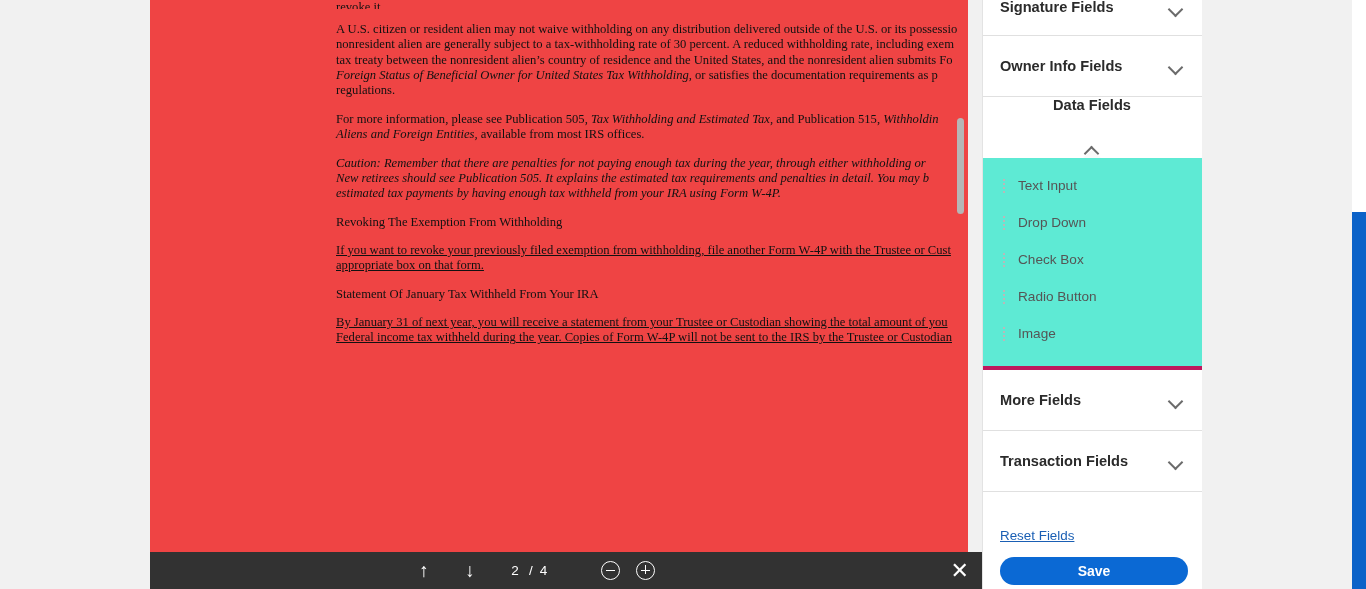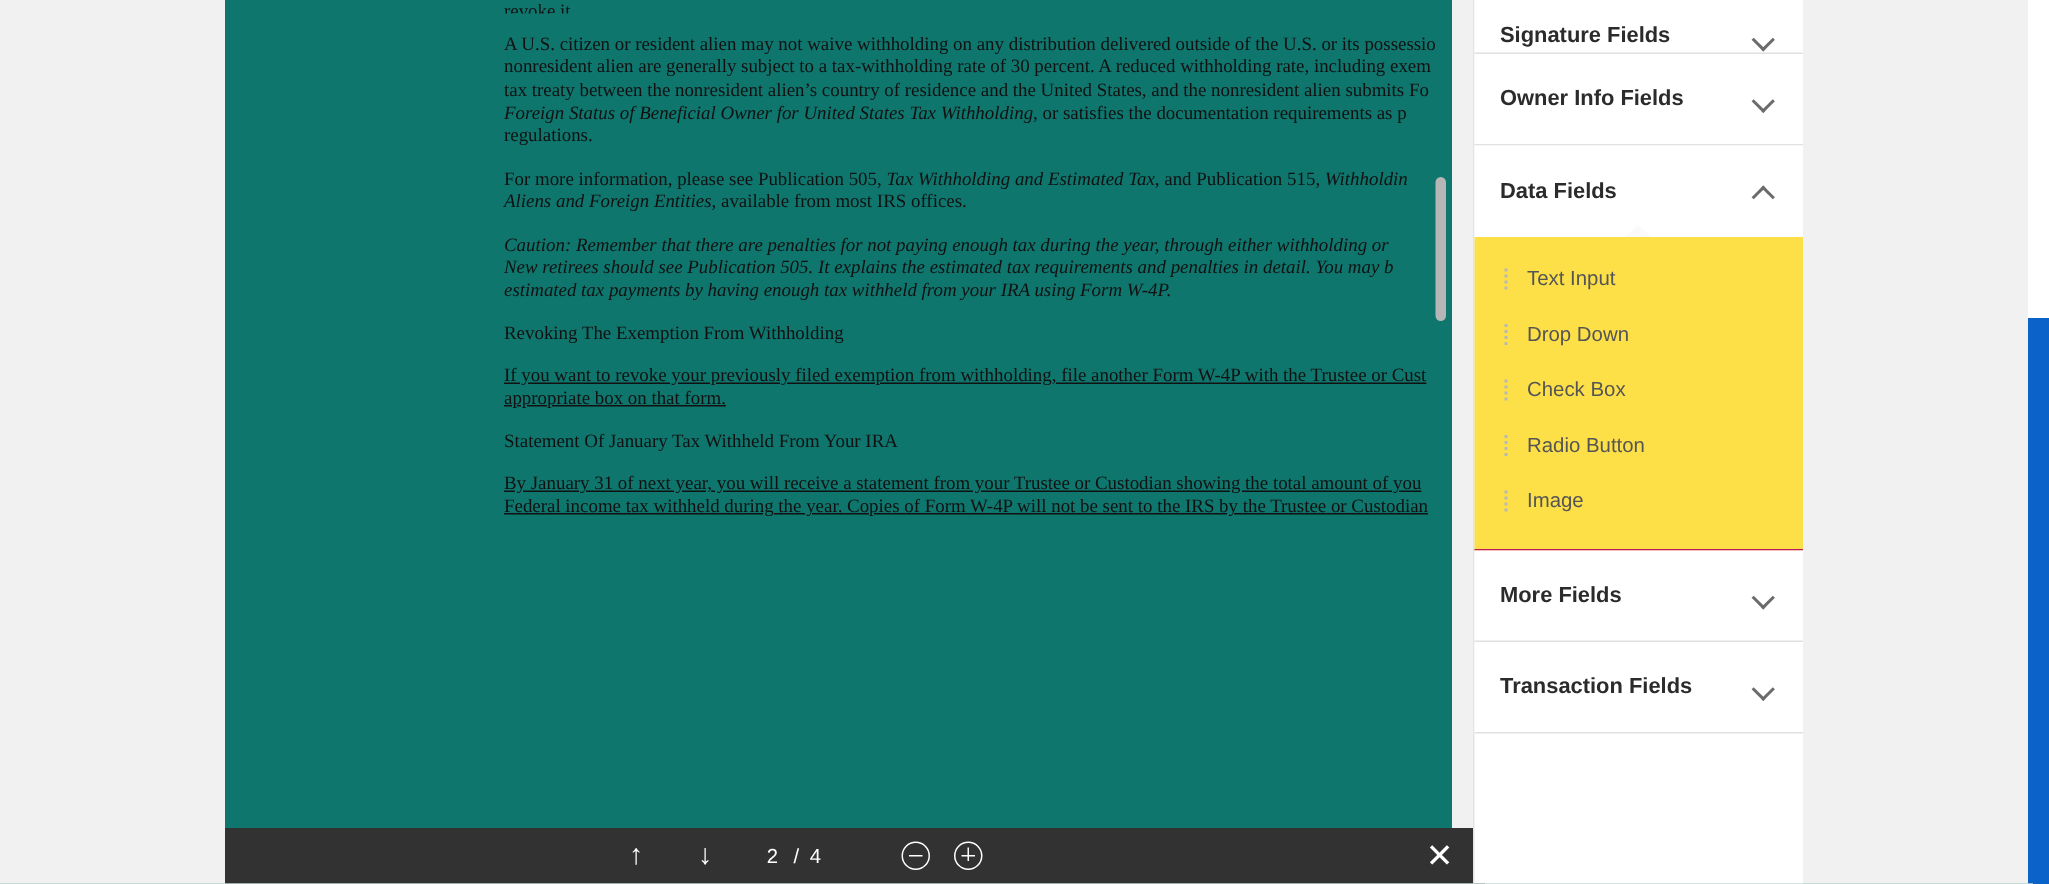--- a/index.html
+++ b/index.html
@@ -15,21 +15,21 @@
     width: 1366px;
     height: 589px;
     background: #f1f1f1;
   }
 
   
   .doc-page {
     position: absolute;
     left: 150px; top: 0;
     width: 818px; height: 552px;
-    background: #0f766e;
+    background: #ef4444;
   }
   .doc-body {
     position: absolute;
     left: 186px; top: 0;
     width: 700px;
     font-family: "Liberation Serif", serif;
     font-size: 12.6px;
     line-height: 1.22;
     color: #111;
   }
@@ -168,30 +168,30 @@
     border-bottom: 2px solid #6b6b6b;
     transform: rotate(45deg);
   }
   .chev.up::before {
     top: 6px;
     transform: rotate(-135deg);
   }
   .accordion-row.first {
     height: 36px;
     align-items: flex-start;
-    padding-top: 17px;
+    padding-top: 0;
   }
   .accordion-row.first .title { line-height: 1; }
 
   
   .expanded {
     position: relative;
-    background: #fde047;
+    background: #5eead4;
     padding: 9px 0 14px 0;
-    border-bottom: 1px solid #be185d;
+    border-bottom: 4px solid #be185d;
     text-align: right;
   }
   .expanded::before {
     
     content: "";
     position: absolute;
     top: -8px; left: 100px;
     width: 0; height: 0;
     border-left: 9px solid transparent;
     border-right: 9px solid transparent;
@@ -338,21 +338,21 @@
     <div class="accordion-row first">
       <span class="title">Signature Fields</span>
       <span class="chev"></span>
     </div>
 
     <div class="accordion-row">
       <span class="title">Owner Info Fields</span>
       <span class="chev"></span>
     </div>
 
-    <div class="accordion-row" style="border-bottom:none;">
+    <div class="accordion-row" style="border-bottom:none;flex-direction:column;">
       <span class="title">Data Fields</span>
       <span class="chev up"></span>
     </div>
 
     <div class="expanded">
       <div class="field-item">
         <span class="grip">
             <i></i>
             <i></i>
             <i></i>
@@ -401,18 +401,22 @@
     <div class="accordion-row">
       <span class="title">More Fields</span>
       <span class="chev"></span>
     </div>
 
     <div class="accordion-row">
       <span class="title">Transaction Fields</span>
       <span class="chev"></span>
     </div>
 
+    <div class="panel-footer">
+      <span class="reset-link">Reset Fields</span>
+      <button class="save-btn">Save</button>
+    </div>
   </div>
 
   <div class="edge-strip-top"></div>
   <div class="edge-strip"></div>
 
 </div>
 
 </body></html>

